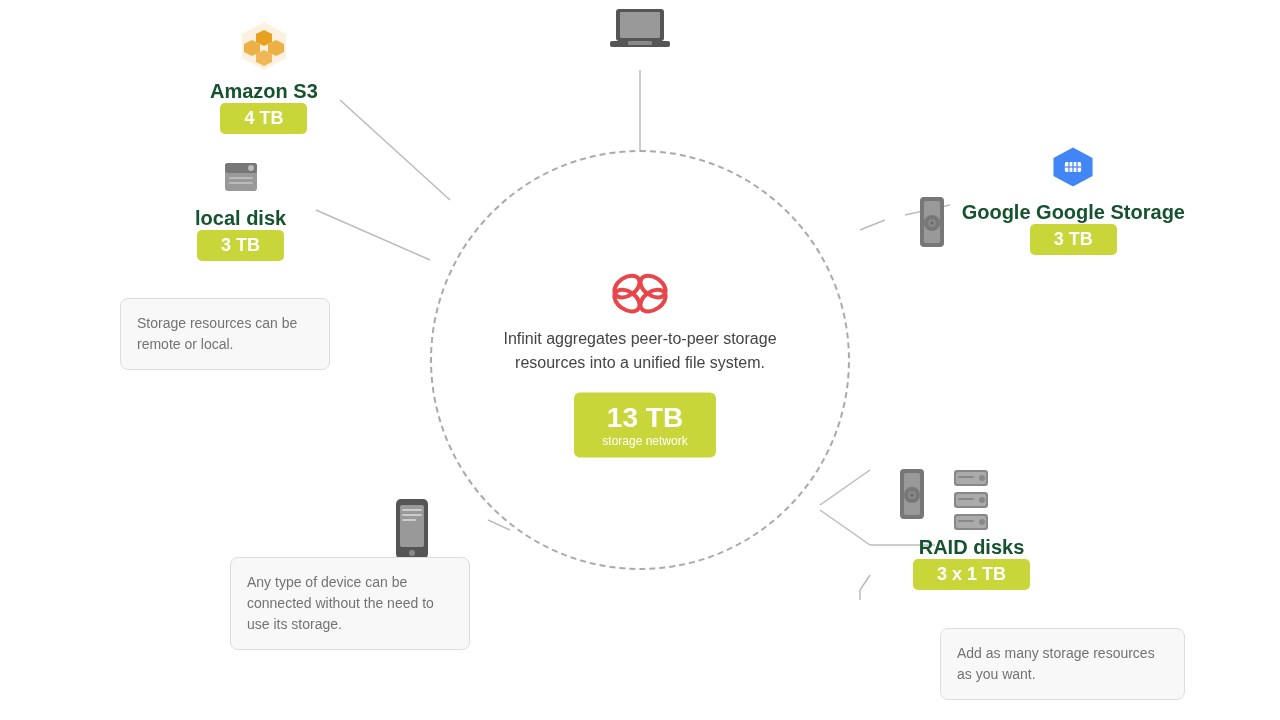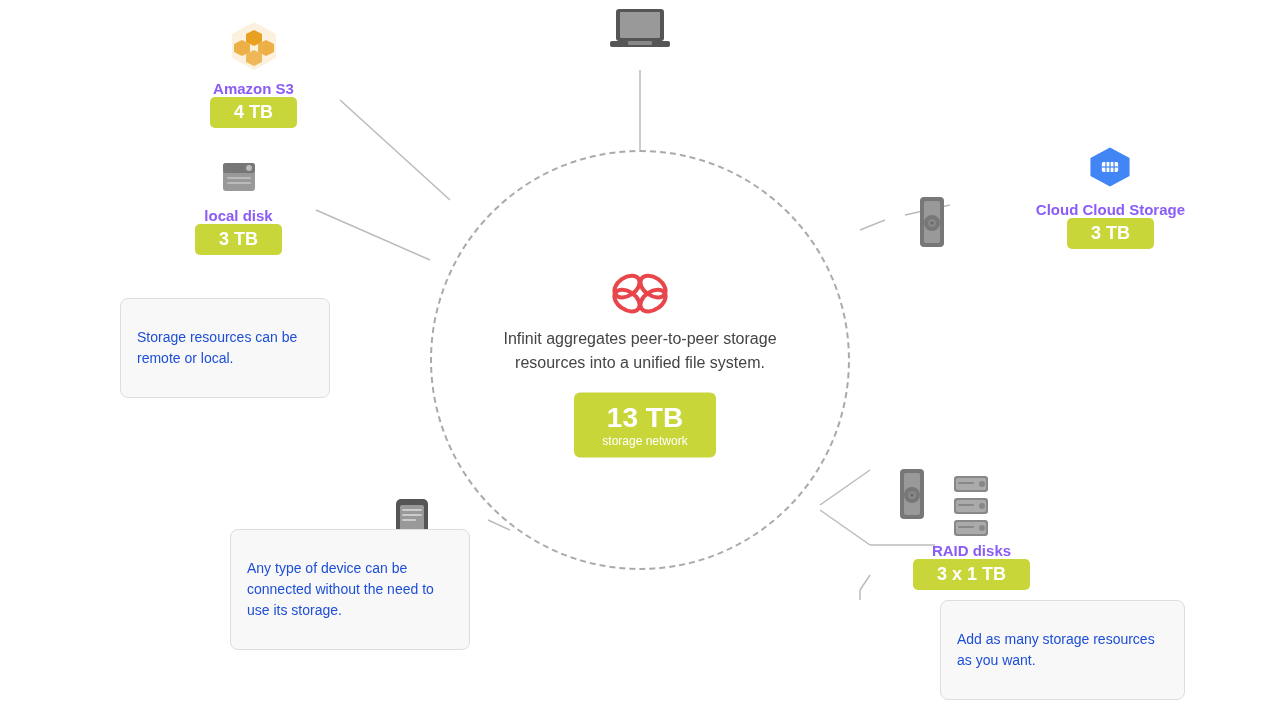--- a/index.html
+++ b/index.html
@@ -135,23 +135,23 @@
       bottom: 130px;
       right: 250px;
     }
 
     
     .text-box {
       position: absolute;
       background: #f8f8f8;
       border: 1.5px solid #ddd;
       border-radius: 8px;
-      padding: 28px 16px;
+      padding: 14px 16px;
       font-size: 14px;
-      color: #1d4ed8;
+      color: #737373;
       line-height: 1.5;
     }
 
     .text-box-storage-remote {
       top: 298px;
       left: 120px;
       width: 210px;
     }
 
     .text-box-device {
@@ -160,23 +160,23 @@
       width: 240px;
     }
 
     .text-box-add-storage {
       bottom: 20px;
       right: 95px;
       width: 245px;
     }
 
     .node-label {
-      font-size: 15px;
+      font-size: 20px;
       font-weight: bold;
-      color: #8b5cf6;
+      color: #14532d;
       margin-top: 4px;
       display: block;
     }
 
     
     .connector-svg {
       position: absolute;
       top: 0; left: 0;
       width: 1280px;
       height: 720px;
@@ -292,21 +292,21 @@
 
   <div class="node node-gcs">
     <svg width="54" height="54" viewBox="0 0 54 54" class="gcs-hexagon">
       <polygon points="27,3 51,16 51,38 27,51 3,38 3,16" fill="#4285f4"></polygon>
       <rect x="17" y="21" width="20" height="12" rx="2" fill="white"></rect>
       <line x1="17" y1="27" x2="37" y2="27" stroke="#4285f4" stroke-width="1.5"></line>
       <line x1="22" y1="21" x2="22" y2="33" stroke="#4285f4" stroke-width="1.5"></line>
       <line x1="27" y1="21" x2="27" y2="33" stroke="#4285f4" stroke-width="1.5"></line>
       <line x1="32" y1="21" x2="32" y2="33" stroke="#4285f4" stroke-width="1.5"></line>
     </svg>
-    <span class="node-label">Cloud Cloud Storage</span>
+    <span class="node-label">Google Google Storage</span>
     <span class="tb-badge">3 TB</span>
   </div>
 
   <div class="node node-hdd-right">
     <svg width="36" height="54" viewBox="0 0 36 54">
       <rect x="6" y="2" width="24" height="50" rx="4" fill="#777"></rect>
       <rect x="10" y="6" width="16" height="42" rx="2" fill="#999"></rect>
       <circle cx="18" cy="28" r="8" fill="#777"></circle>
       <circle cx="18" cy="28" r="4" fill="#888"></circle>
       <circle cx="18" cy="28" r="1.5" fill="#666"></circle>

